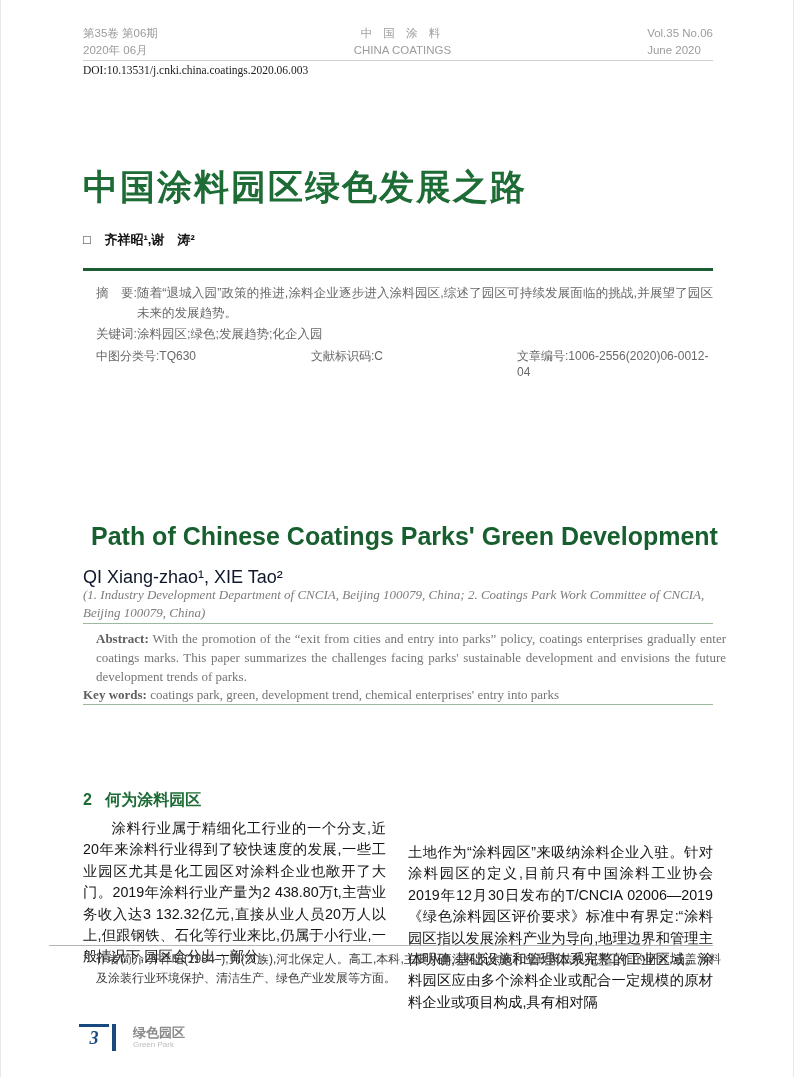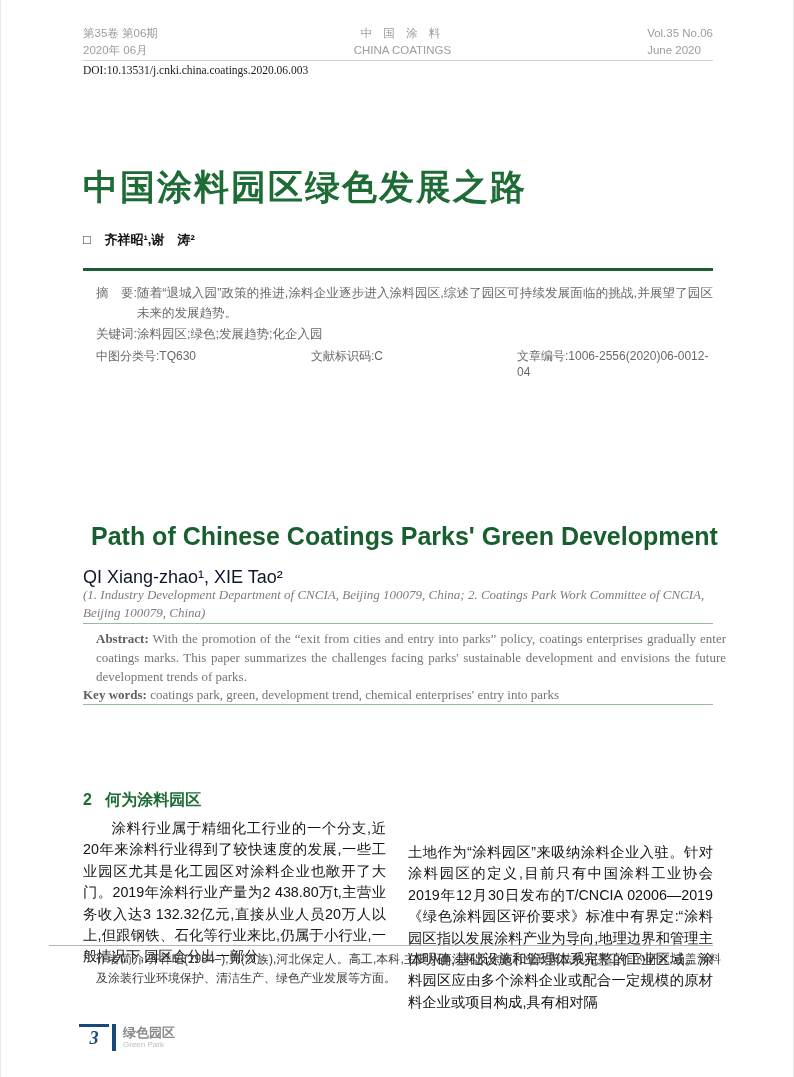--- a/index.html
+++ b/index.html
@@ -53,21 +53,21 @@
   .footnote-rule{position:absolute;top:945px;left:48px;width:664px;border-top:1px solid #b5b5b5;}
   .footnote{position:absolute;top:950px;left:95px;width:625px;font-size:12px;line-height:18.5px;color:#3c3c3c;}
   .footnote .bio{text-align:justify;}
   
   .footer{position:absolute;top:1024px;left:78px;display:flex;align-items:flex-start;}
   .pagenum-block{display:flex;flex-direction:column;align-items:center;}
   .pagenum-topline{width:30px;height:3px;background:#17497f;}
   .pagenum{font-family:"Liberation Serif",serif;font-style:italic;font-weight:bold;
     font-size:18px;color:#17497f;line-height:22px;}
   .pagenum-bar{width:4px;height:27px;background:#17497f;margin-left:3px;}
-  .footer-labels{margin-left:7px;padding-top:2px;}
+  .footer-labels{margin-left:17px;padding-top:2px;}
   .footer-cn{font-size:13px;font-weight:bold;color:#8a8a8a;line-height:14px;}
   .footer-en{font-size:8px;color:#bcbcbc;line-height:10px;}
 </style>
 </head>
 <body>
 
 <div class="page">
 
   <div class="jheader">
     <div class="l">

